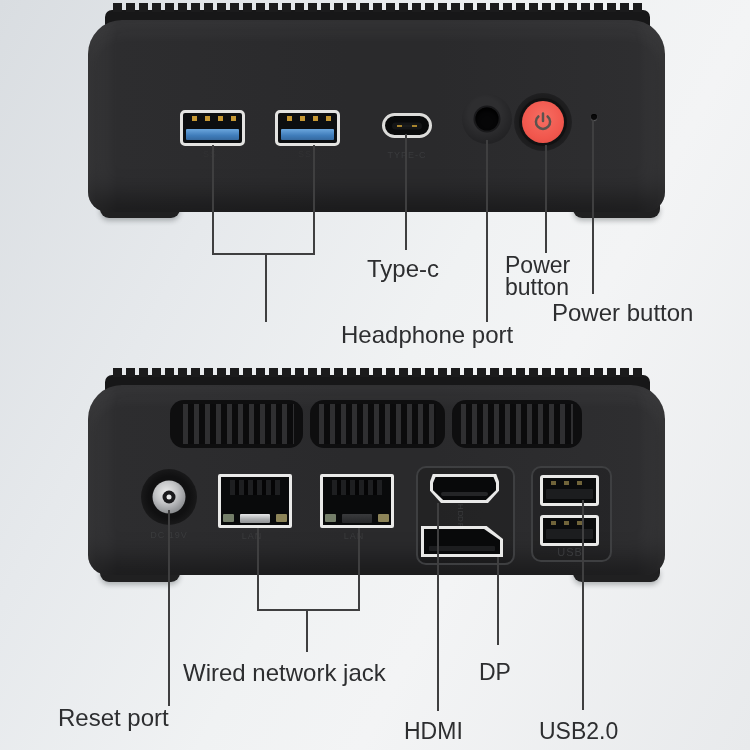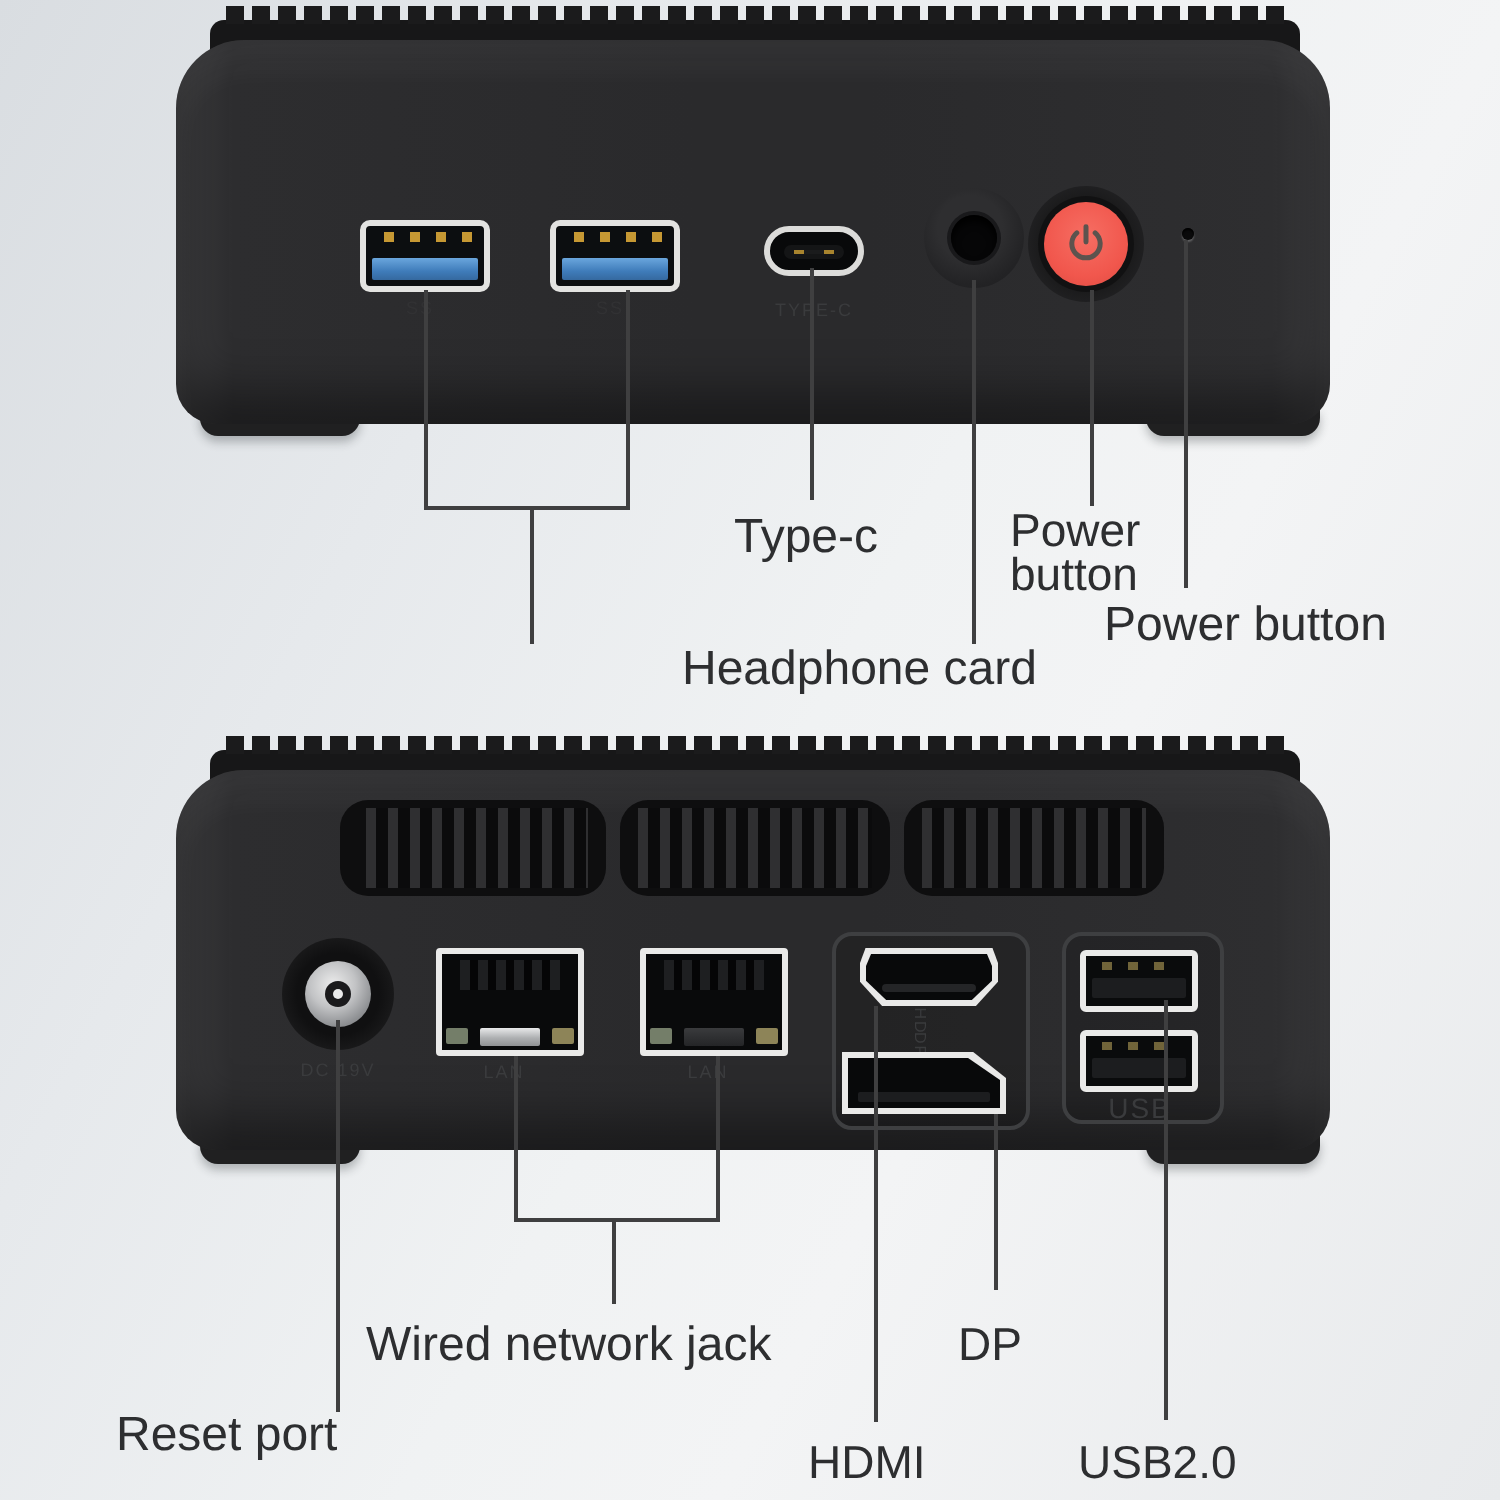--- a/index.html
+++ b/index.html
@@ -127,21 +127,21 @@
     <div class="abs pinhole" style="left:591px;top:114px;width:6px;height:6px;"></div>
 
     <div class="abs bracket" style="left:212px;top:145px;width:99px;height:108px;"></div>
     <div class="abs cline" style="left:265px;top:253px;height:69px;"></div>
     <div class="abs cline" style="left:405px;top:134px;height:116px;"></div>
     <div class="abs cline" style="left:486px;top:140px;height:182px;"></div>
     <div class="abs cline" style="left:545px;top:145px;height:108px;"></div>
     <div class="abs cline" style="left:592px;top:120px;height:174px;"></div>
 
     <div class="abs lbl" style="left:367px;top:257px;">Type-c</div>
-    <div class="abs lbl" style="left:341px;top:323px;">Headphone card</div>
+    <div class="abs lbl" style="left:341px;top:323px;">Headphone port</div>
     <div class="abs lbl wrap2" style="left:505px;top:254px;width:86px;font-size:23px;">Power button</div>
     <div class="abs lbl" style="left:552px;top:301px;">Power button</div>
   </div>
 
   <div class="abs" style="left:0;top:360px;width:750px;height:390px;">
     <div class="abs foot" style="left:100px;top:208px;width:80px;height:14px;"></div>
     <div class="abs foot" style="left:573px;top:208px;width:87px;height:14px;"></div>
     <div class="abs lid" style="left:105px;top:15px;width:545px;height:18px;">
       <div class="teeth"></div>
     </div>
@@ -192,21 +192,21 @@
 
     <div class="abs recess" style="left:531px;top:106px;width:77px;height:92px;"></div>
     <div class="abs usb2" style="left:540px;top:115px;width:53px;height:25px;">
       <div class="pins"></div>
       <div class="tongue"></div>
     </div>
     <div class="abs usb2" style="left:540px;top:155px;width:53px;height:25px;">
       <div class="pins"></div>
       <div class="tongue"></div>
     </div>
-    <div class="abs marking" style="left:550px;top:186px;width:40px;font-size:14px;">USB</div>
+    <div class="abs marking" style="left:550px;top:186px;width:40px;font-size:11px;">USB</div>
 
     <div class="abs cline" style="left:168px;top:150px;height:196px;"></div>
     <div class="abs bracket" style="left:257px;top:168px;width:99px;height:81px;"></div>
     <div class="abs cline" style="left:306px;top:249px;height:43px;"></div>
     <div class="abs cline" style="left:437px;top:143px;height:208px;"></div>
     <div class="abs cline" style="left:497px;top:197px;height:88px;"></div>
     <div class="abs cline" style="left:582px;top:140px;height:210px;"></div>
 
     <div class="abs lbl" style="left:58px;top:346px;">Reset port</div>
     <div class="abs lbl" style="left:183px;top:301px;">Wired network jack</div>

